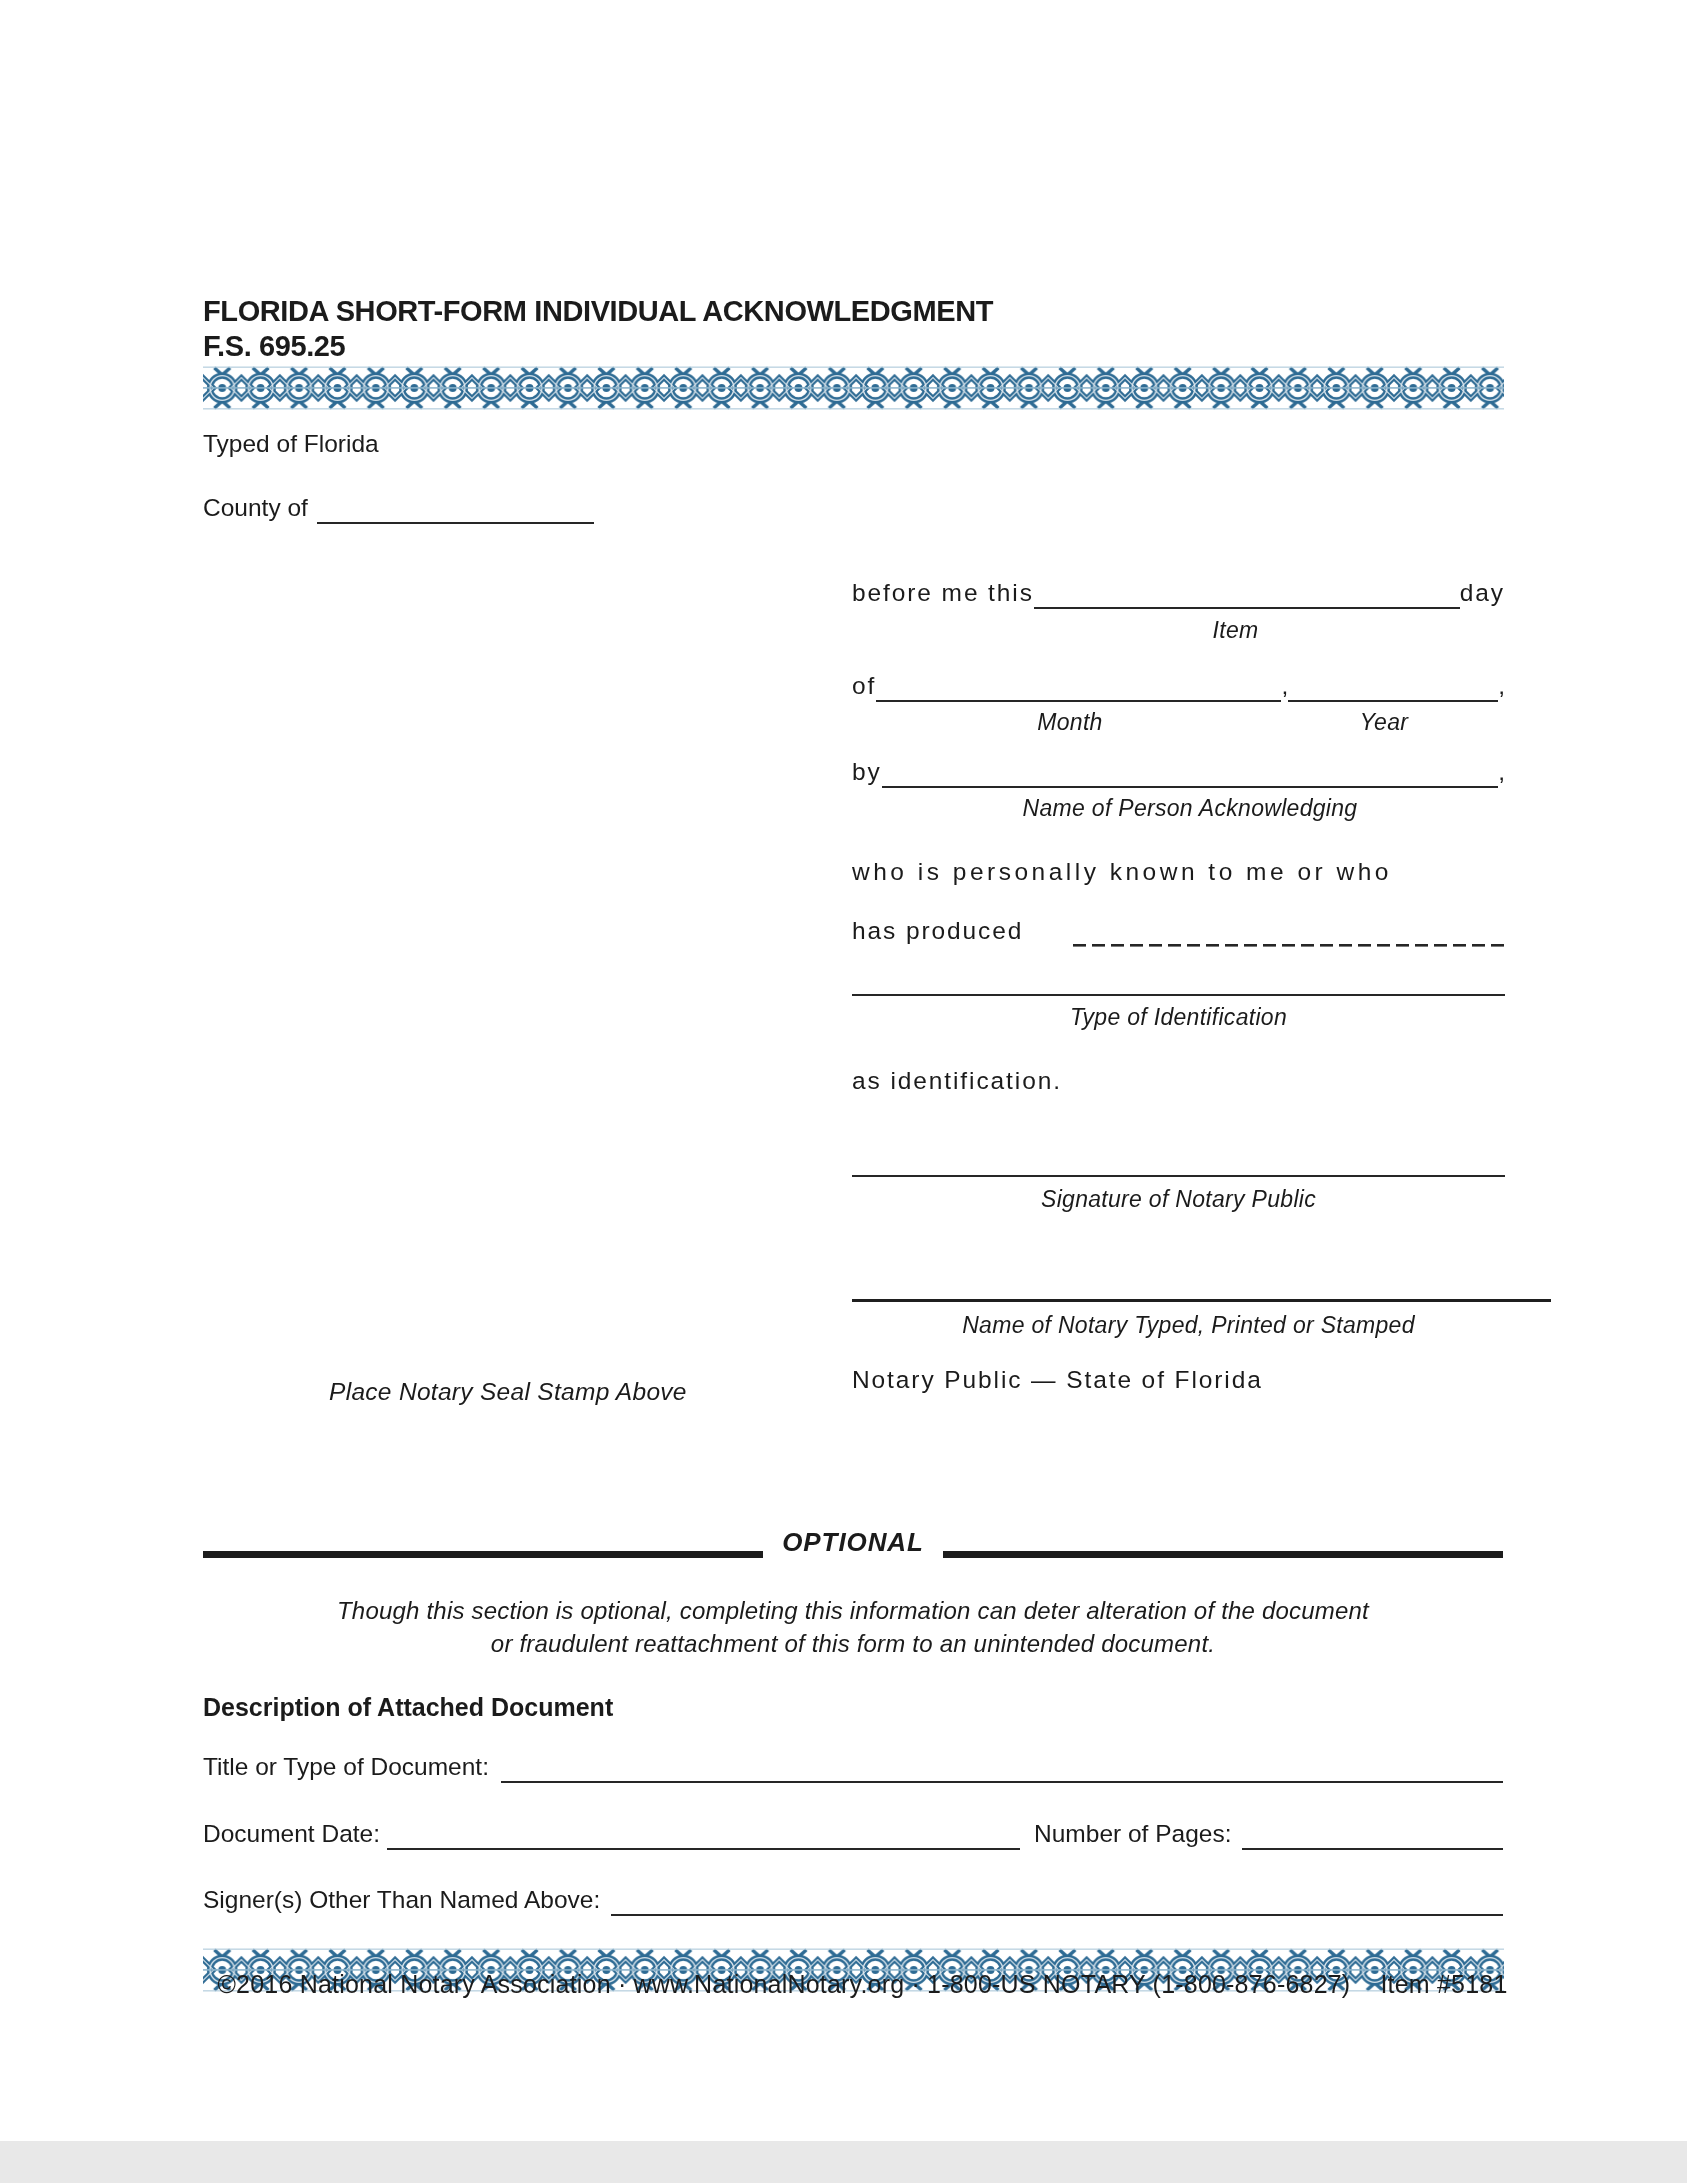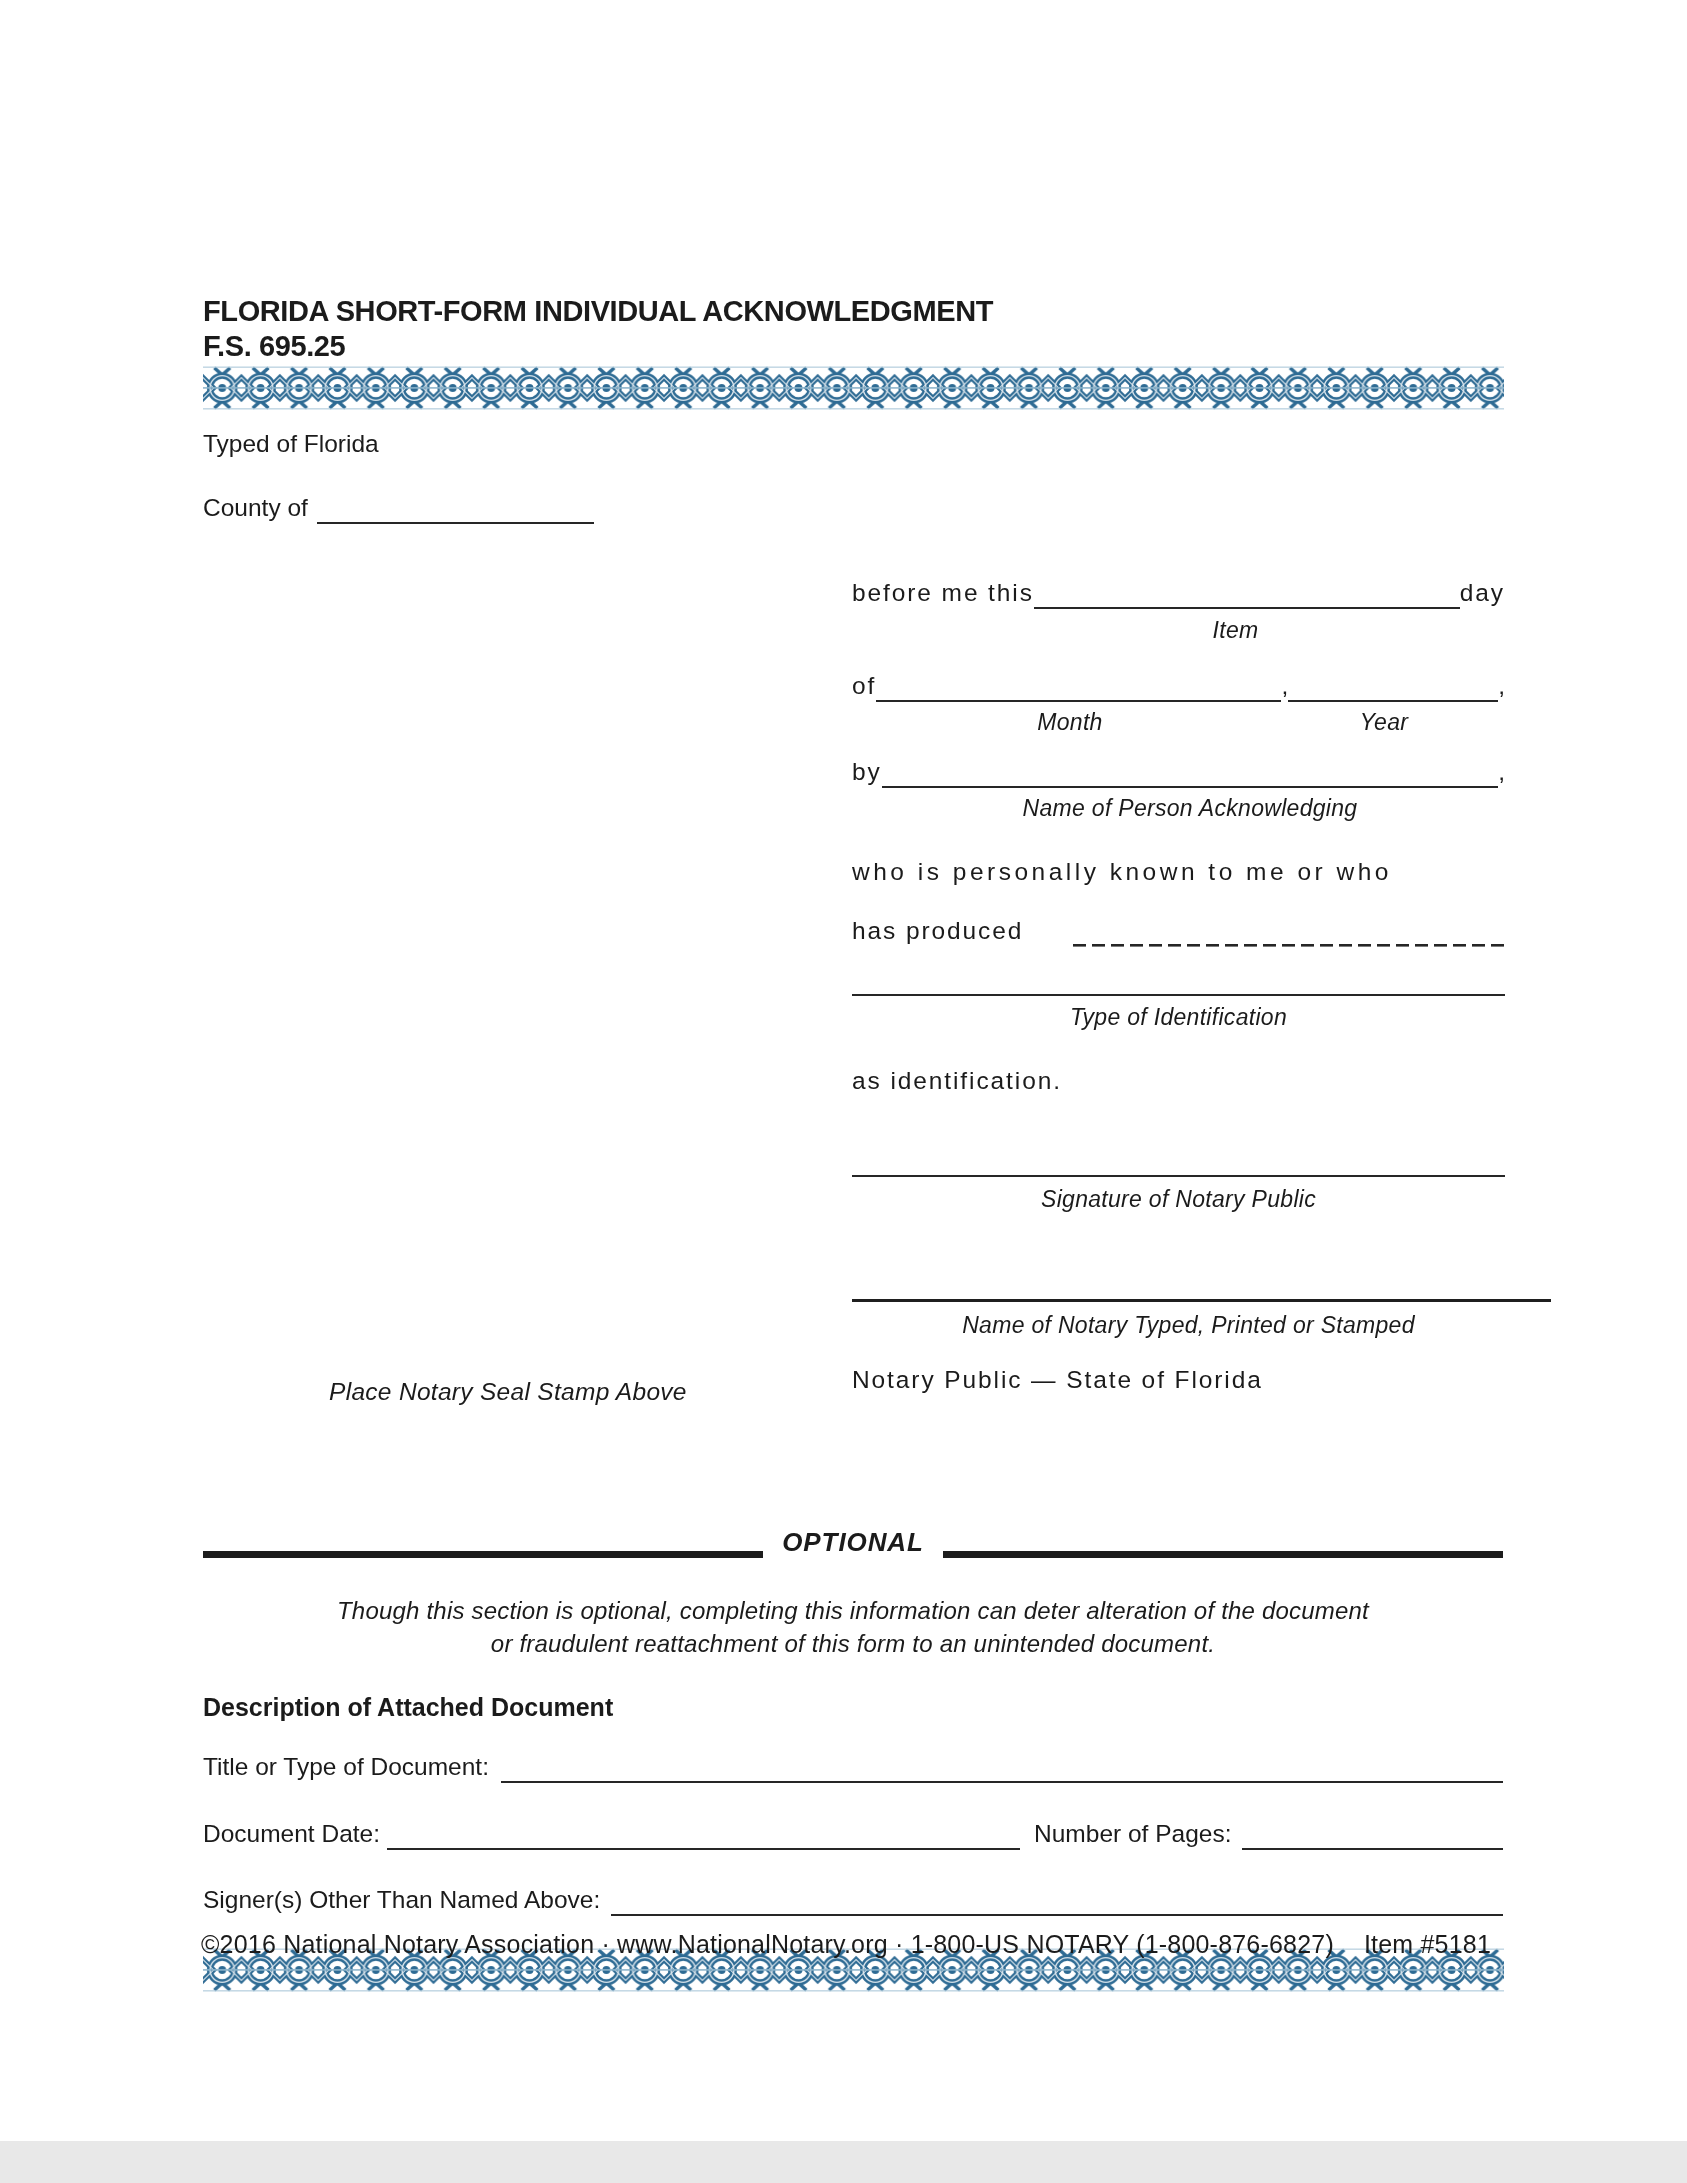--- a/index.html
+++ b/index.html
@@ -170,19 +170,19 @@
           <circle cx="22" cy="25" r="4.5" fill="#2e6b94"></circle>
         </pattern>
       </defs>
       <rect x="0" y="0" width="1490" height="50" fill="url(#kp2)"></rect>
       <rect x="0" y="24" width="1490" height="1.8" fill="#8db4cb"></rect>
       <rect x="0" y="0.5" width="1490" height="1.2" fill="#a9c6d8"></rect>
       <rect x="0" y="48.3" width="1490" height="1.2" fill="#a9c6d8"></rect>
     </svg>
   </div>
 
-  <div class="pos footer-row" style="left:201px;top:1930px;width:1323px;">
+  <div class="pos footer-row" style="left:201px;top:1970px;width:1323px;justify-content:center;">
     <span class="t">©2016 National Notary Association · www.NationalNotary.org · 1-800-US NOTARY (1-800-876-6827)</span>
     <span class="t" style="margin-left:30px;">Item #5181</span>
   </div>
 
 </div>
 
 
 </body></html>

